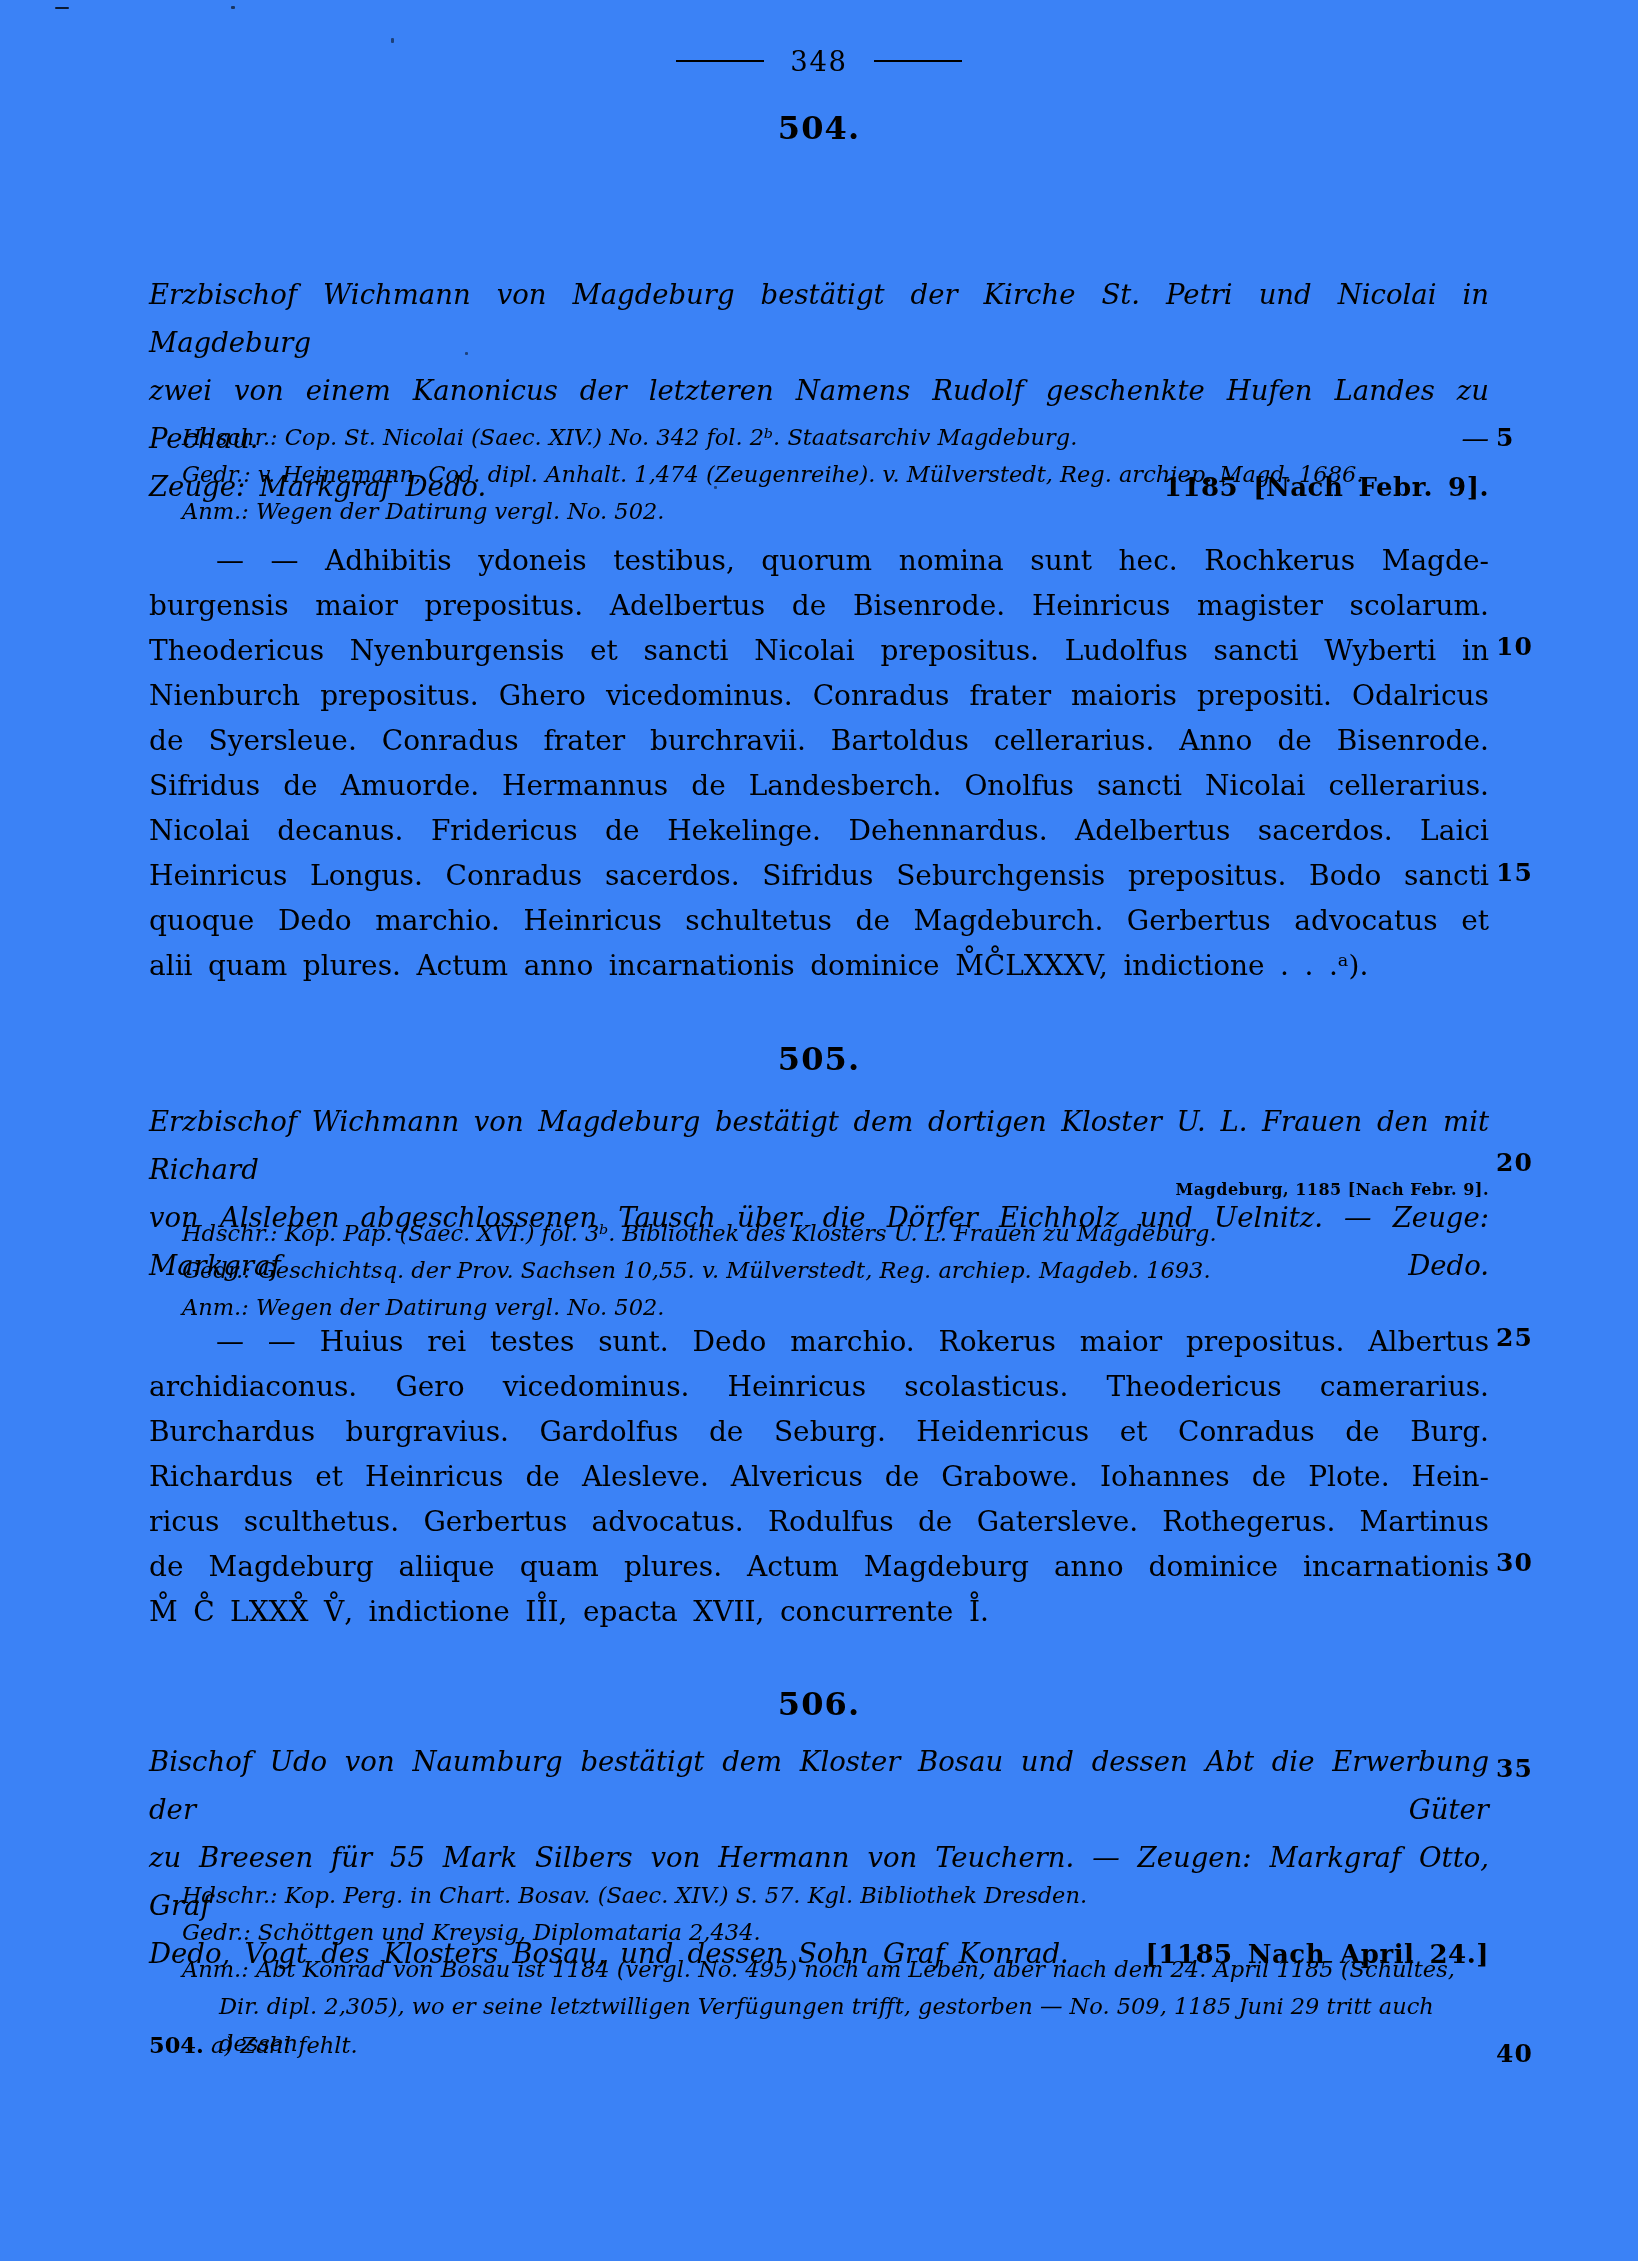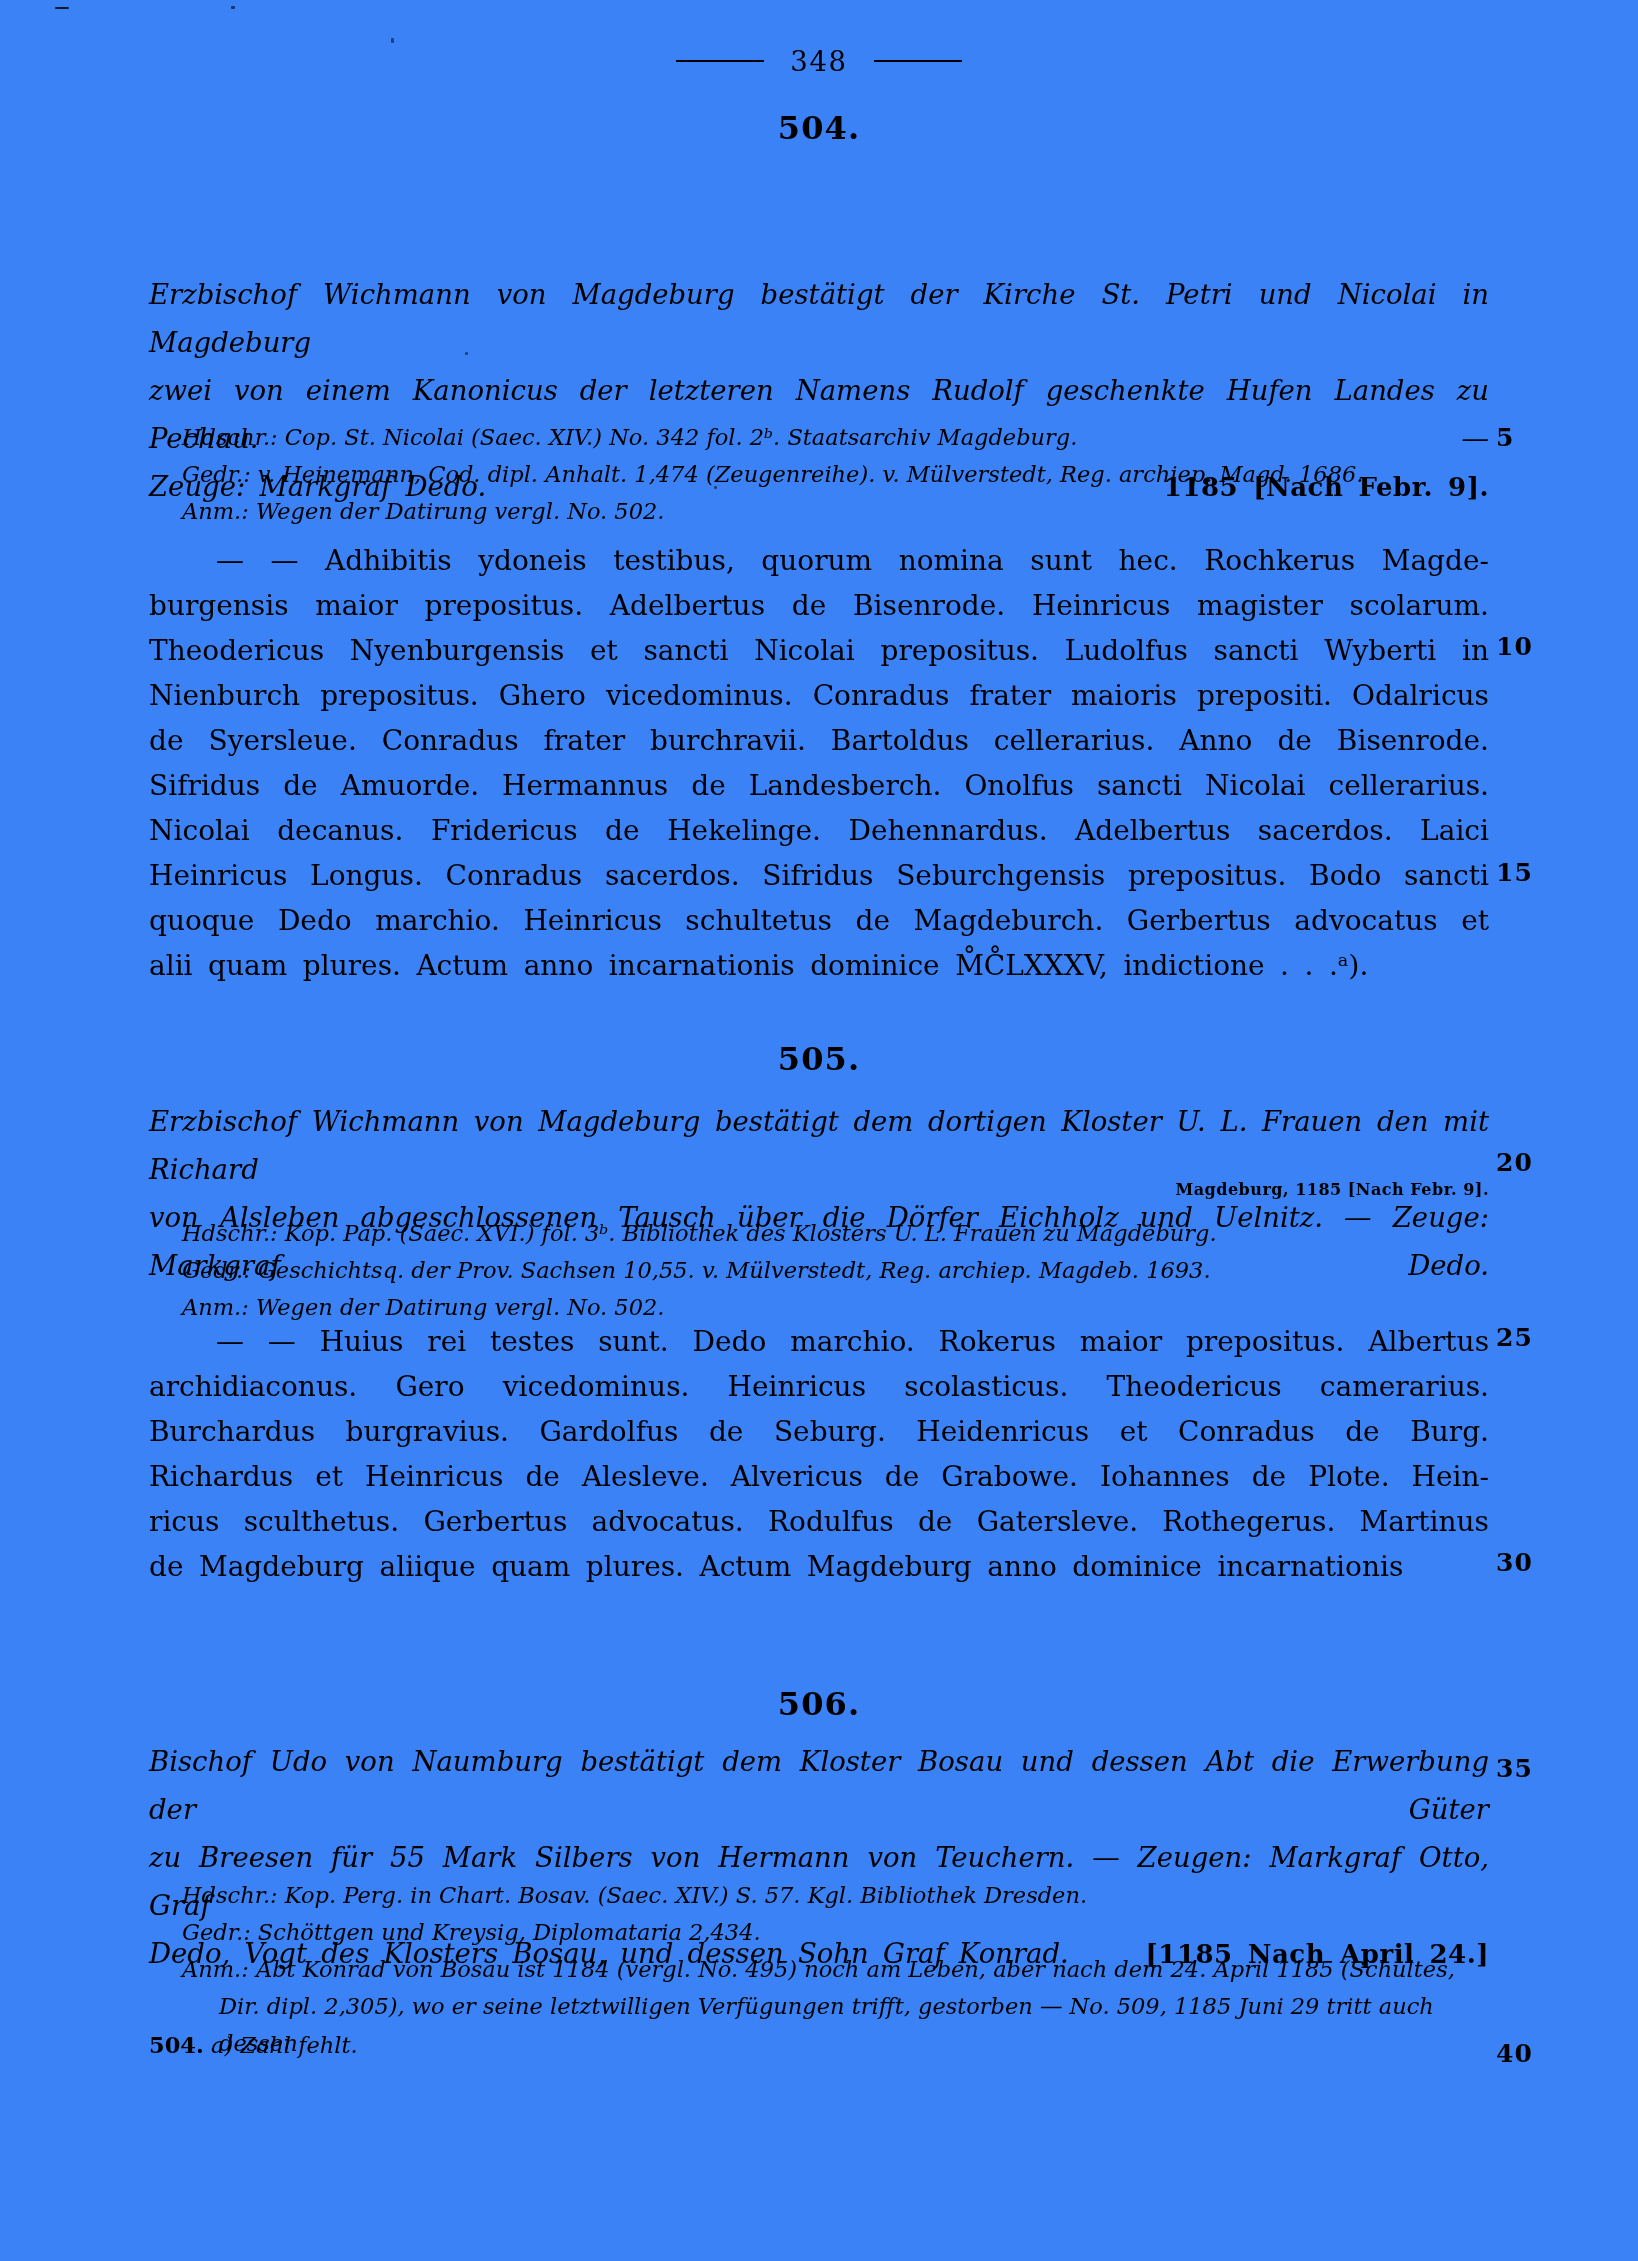--- a/index.html
+++ b/index.html
@@ -217,20 +217,21 @@
       <div class="src-line">Anm.: Wegen der Datirung vergl. No. 502.</div>
     </div>
 
   <div class="body-text body-505">
       <div class="body-line indent">— — Huius rei testes sunt.  Dedo marchio.  Rokerus maior prepositus.  Albertus</div>
       <div class="body-line">archidiaconus.  Gero vicedominus.  Heinricus scolasticus.  Theodericus camerarius.</div>
       <div class="body-line">Burchardus burgravius.  Gardolfus de Seburg.  Heidenricus et Conradus de Burg.</div>
       <div class="body-line">Richardus et Heinricus de Alesleve.  Alvericus de Grabowe.  Iohannes de Plote.  Hein-</div>
       <div class="body-line">ricus sculthetus.  Gerbertus advocatus.  Rodulfus de Gatersleve.  Rothegerus.  Martinus</div>
       <div class="body-line">de Magdeburg aliique quam plures.  Actum Magdeburg anno dominice incarnationis</div>
+      <div class="body-line">M̊ C̊ LXXX̊ V̊, indictione II̊I, epacta XVII, concurrente I̊.</div>
     </div>
 
   <h2 class="entry-no no-506">506.</h2>
 
   <div class="summary sum-506">
     <div>
         <div class="sum-line">Bischof Udo von Naumburg bestätigt dem Kloster Bosau und dessen Abt die Erwerbung der Güter</div>
         <div class="sum-line">zu Breesen für 55 Mark Silbers von Hermann von Teuchern. — Zeugen: Markgraf Otto, Graf</div>
       </div>
     <div class="sum-last">

